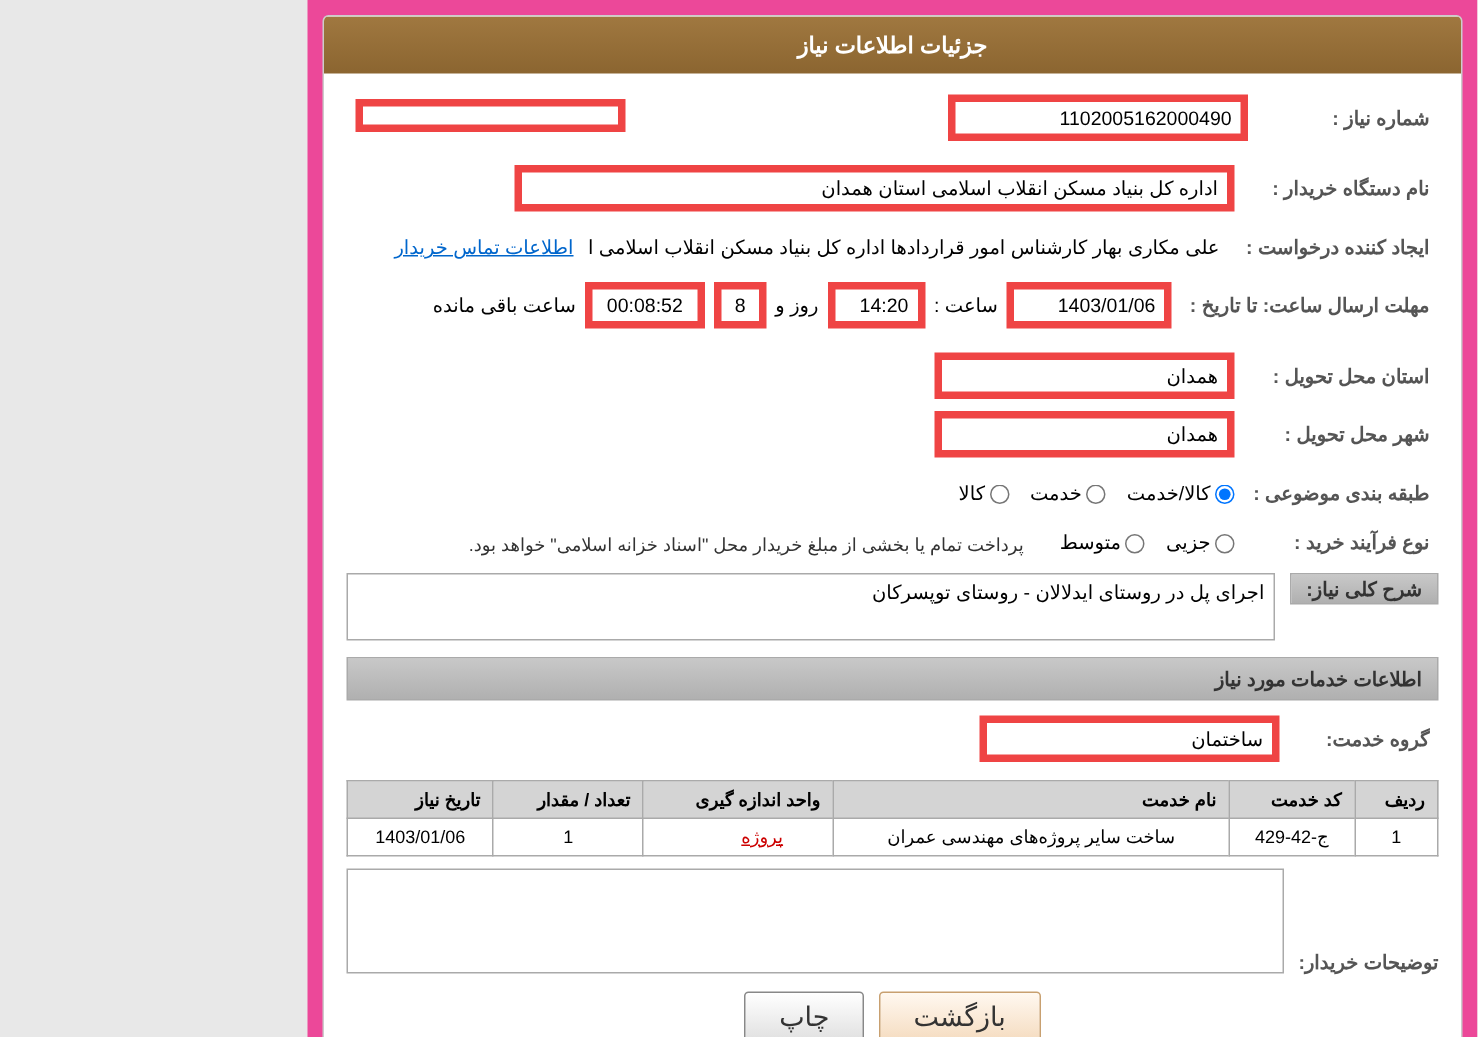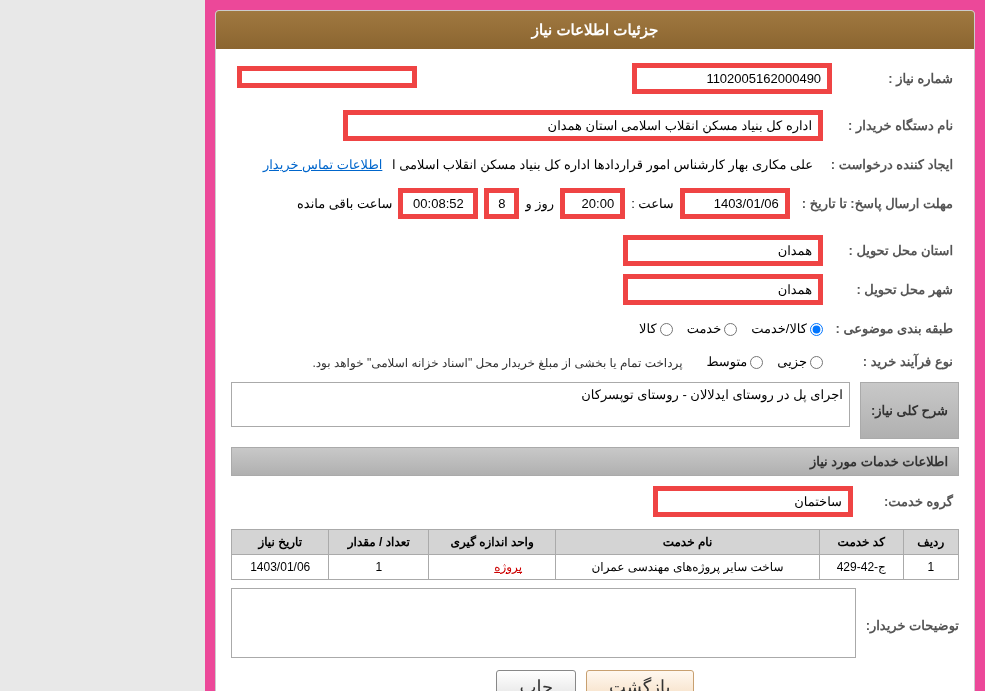--- a/index.html
+++ b/index.html
@@ -106,21 +106,21 @@
     .services-table {
       width: 100%;
       border-collapse: collapse;
       margin-top: 6px;
       font-size: 12px;
     }
     .services-table th {
       background: #d4d4d4;
       border: 1px solid #aaa;
       padding: 5px 8px;
-      text-align: center;
+      text-align: right;
       font-weight: bold;
     }
     .services-table td {
       border: 1px solid #aaa;
       padding: 5px 8px;
       text-align: center;
     }
     .services-table td.link-blue {
       color: #cc0000;
       padding-left: 40px;
@@ -210,26 +210,26 @@
             <span style="margin-left:6px;">علی مکاری بهار کارشناس امور قراردادها اداره کل بنیاد مسکن انقلاب اسلامی ا</span>
             <span class="link-blue">اطلاعات تماس خریدار</span>
           </td>
         </tr>
       </tbody>
         </table>
 
       <table class="info-table">
         <tbody>
             <tr>
-          <td class="label-cell" style="width:160px;">مهلت ارسال پاسخ: تا تاریخ :</td>
+          <td class="label-cell" style="width:160px;">مهلت ارسال ساعت: تا تاریخ :</td>
           <td class="value-cell">
             <div class="date-time-row">
               <span class="input-box" style="display:inline-block;width:110px;">1403/01/06</span>
               <span>ساعت :</span>
-              <span class="input-box" style="display:inline-block;width:65px;">20:00</span>
+              <span class="input-box" style="display:inline-block;width:65px;">14:20</span>
               <span>روز و</span>
               <span class="input-box" style="display:inline-block;width:35px;text-align:center;">8</span>
               <span class="input-box" style="display:inline-block;width:80px;text-align:center;">00:08:52</span>
               <span>ساعت باقی مانده</span>
             </div>
           </td>
         </tr>
       </tbody>
         </table>
 
@@ -289,21 +289,21 @@
                 <span>متوسط</span>
               </div>
               <span class="purchase-note" style="margin-right:10px;">پرداخت تمام یا بخشی از مبلغ خریدار محل "اسناد خزانه اسلامی" خواهد بود.</span>
             </div>
           </td>
         </tr>
       </tbody>
         </table>
 
       <div style="display:flex;align-items:flex-start;gap:10px;margin:6px 0;">
-        <div class="section-header" style="margin:0;white-space:nowrap;font-size:13px;padding:20px 10px;">شرح کلی نیاز:</div>
+        <div class="section-header" style="margin:0;white-space:nowrap;font-size:13px;padding:2px 10px;">شرح کلی نیاز:</div>
         <div style="flex:1;">
           <textarea class="sharh-box" rows="2" style="width: 100%; resize: none; font-family: Tahoma, Arial, sans-serif; font-size: 13px; direction: rtl; border: 1px solid rgb(170, 170, 170); padding: 4px 6px;">اجرای پل در روستای ایدلالان - روستای توپسرکان</textarea>
         </div>
       </div>
 
       <div class="section-header">اطلاعات خدمات مورد نیاز</div>
 
       <table class="info-table">
         <tbody>
             <tr>
@@ -332,21 +332,21 @@
               <td>1</td>
               <td>ج-42-429</td>
               <td>ساخت سایر پروژه‌های مهندسی عمران</td>
               <td class="link-blue" style="color: rgb(204, 0, 0);">پروژه</td>
               <td>1</td>
               <td>1403/01/06</td>
             </tr>
           </tbody>
       </table>
 
-      <div style="display:flex;align-items:center;gap:10px;margin-top:8px;">
+      <div style="display:flex;align-items:flex-end;gap:10px;margin-top:8px;">
         <div style="white-space:nowrap;font-weight:bold;color:#555;padding-top:4px;">توضیحات خریدار:</div>
         <textarea class="tozihat-box" rows="4" style="flex: 1 1 0%; font-family: Tahoma, Arial, sans-serif; font-size: 13px; border: 1px solid rgb(170, 170, 170); padding: 4px 6px; resize: none;"></textarea>
       </div>
 
       <div class="footer-buttons">
         <button class="btn btn-back">بازگشت</button>
         <button class="btn btn-print">چاپ</button>
       </div>
 
     </div>

